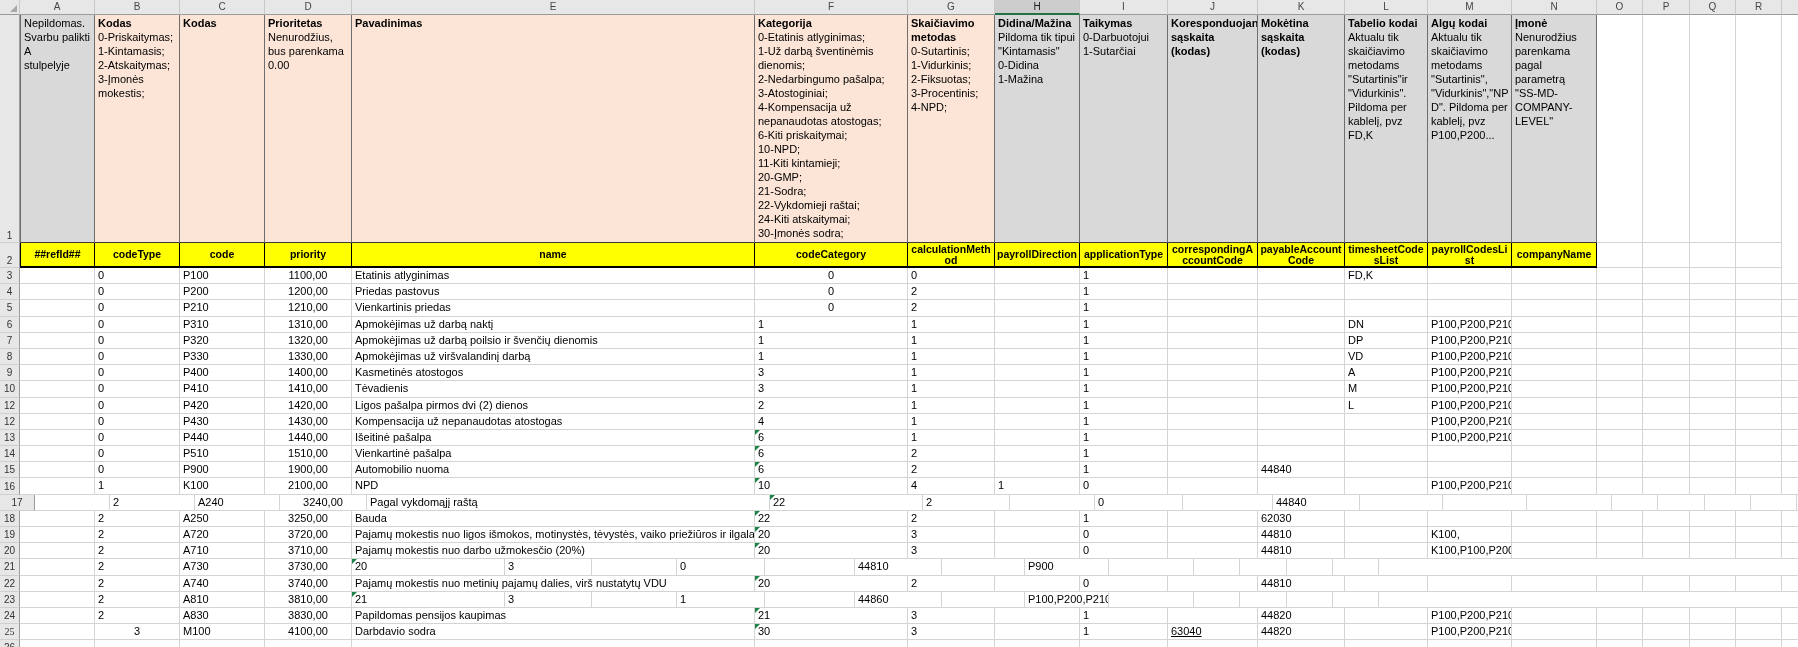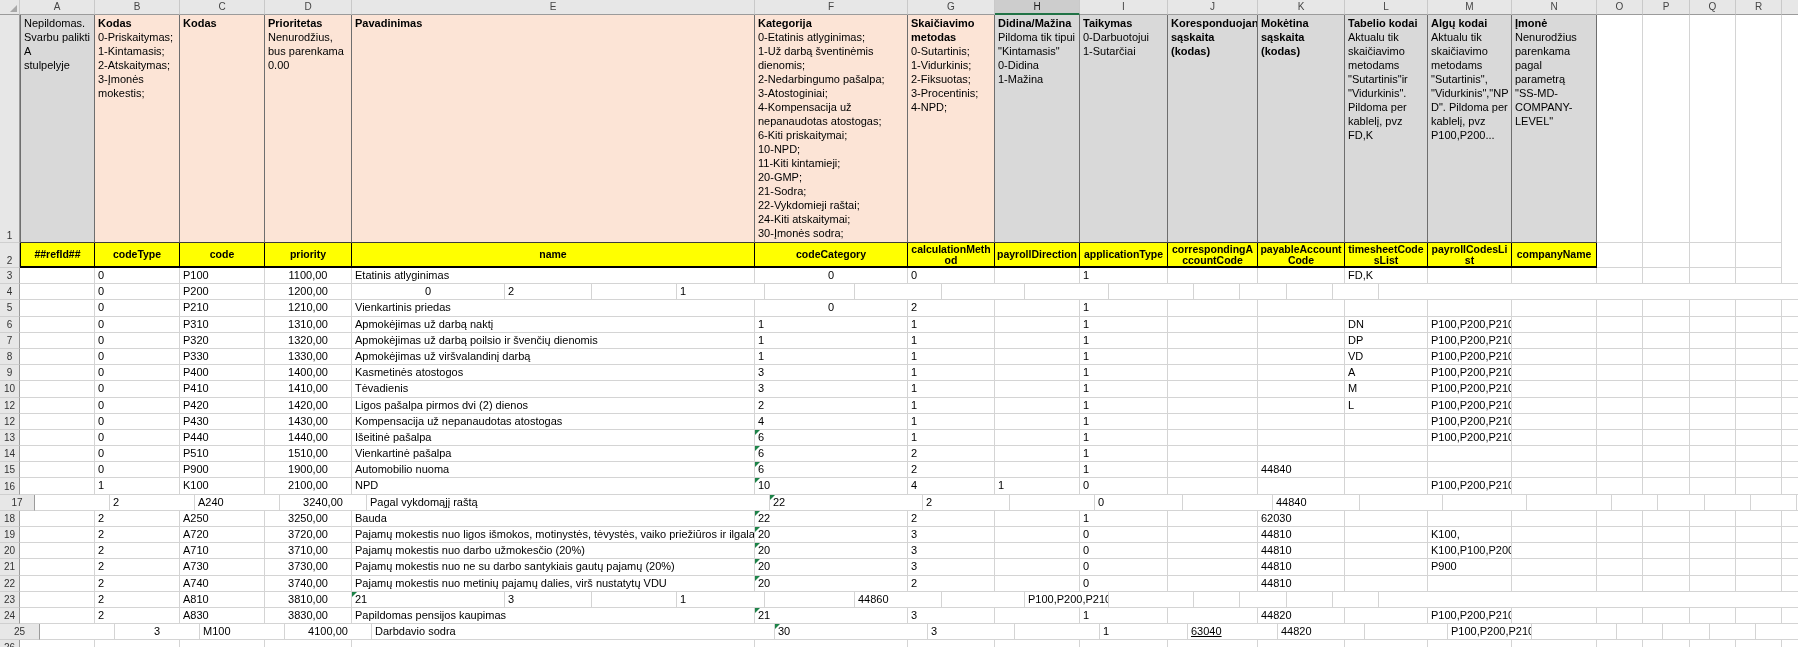--- a/index.html
+++ b/index.html
@@ -185,20 +185,21 @@
         <div class="c d" style="width: 46px;"></div>
         <div class="c d" style="width: 46px;"></div>
         <div class="rowstub"></div>
       </div>
       <div class="row" style="height: 16.2px;">
         <div class="rh mid" style="width: 20px;">4</div>
         <div class="c d" style="width: 75px;"></div>
         <div class="c d" style="width: 85px;">0</div>
         <div class="c d" style="width: 85px;">P200</div>
         <div class="c d r" style="width: 87px;">1200,00</div>
+        <div class="c d" style="width: 403px;">Priedas pastovus</div>
         <div class="c d r" style="width: 153px;">0</div>
         <div class="c d" style="width: 87px;">2</div>
         <div class="c d" style="width: 85px;"></div>
         <div class="c d" style="width: 88px;">1</div>
         <div class="c d" style="width: 90px;"></div>
         <div class="c d" style="width: 87px;"></div>
         <div class="c d" style="width: 83px;"></div>
         <div class="c d" style="width: 84px;"></div>
         <div class="c d" style="width: 85px;"></div>
         <div class="c d" style="width: 46px;"></div>
@@ -567,21 +568,20 @@
         <div class="c d" style="width: 46px;"></div>
         <div class="c d" style="width: 46px;"></div>
         <div class="rowstub"></div>
       </div>
       <div class="row" style="height: 16.2px;">
         <div class="rh mid" style="width: 20px;">21</div>
         <div class="c d" style="width: 75px;"></div>
         <div class="c d" style="width: 85px;">2</div>
         <div class="c d" style="width: 85px;">A730</div>
         <div class="c d r" style="width: 87px;">3730,00</div>
-        <div class="c d" style="width: 403px;">Pajamų mokestis nuo ne su darbo santykiais gautų pajamų (20%)</div>
         <div class="c d" style="width: 153px;"><div class="tri-ind"></div>20</div>
         <div class="c d" style="width: 87px;">3</div>
         <div class="c d" style="width: 85px;"></div>
         <div class="c d" style="width: 88px;">0</div>
         <div class="c d" style="width: 90px;"></div>
         <div class="c d" style="width: 87px;">44810</div>
         <div class="c d" style="width: 83px;"></div>
         <div class="c d" style="width: 84px;">P900</div>
         <div class="c d" style="width: 85px;"></div>
         <div class="c d" style="width: 46px;"></div>
@@ -649,21 +649,21 @@
         <div class="c d" style="width: 83px;"></div>
         <div class="c d" style="width: 84px;">P100,P200,P210,P310,P320,P330,P400,P410,P430,P440,P510</div>
         <div class="c d" style="width: 85px;"></div>
         <div class="c d" style="width: 46px;"></div>
         <div class="c d" style="width: 47px;"></div>
         <div class="c d" style="width: 46px;"></div>
         <div class="c d" style="width: 46px;"></div>
         <div class="rowstub"></div>
       </div>
       <div class="row" style="height: 16.2px;">
-        <div class="rh mid" style="width: 40px;">25</div>
+        <div class="rh mid" style="width: 20px; font-family: Liberation Serif, serif;">25</div>
         <div class="c d" style="width: 75px;"></div>
         <div class="c d r" style="width: 85px;">3</div>
         <div class="c d" style="width: 85px;">M100</div>
         <div class="c d r" style="width: 87px;">4100,00</div>
         <div class="c d" style="width: 403px;">Darbdavio sodra</div>
         <div class="c d" style="width: 153px;"><div class="tri-ind"></div>30</div>
         <div class="c d" style="width: 87px;">3</div>
         <div class="c d" style="width: 85px;"></div>
         <div class="c d" style="width: 88px;">1</div>
         <div class="c d" style="width: 90px; text-decoration: underline;">63040</div>

